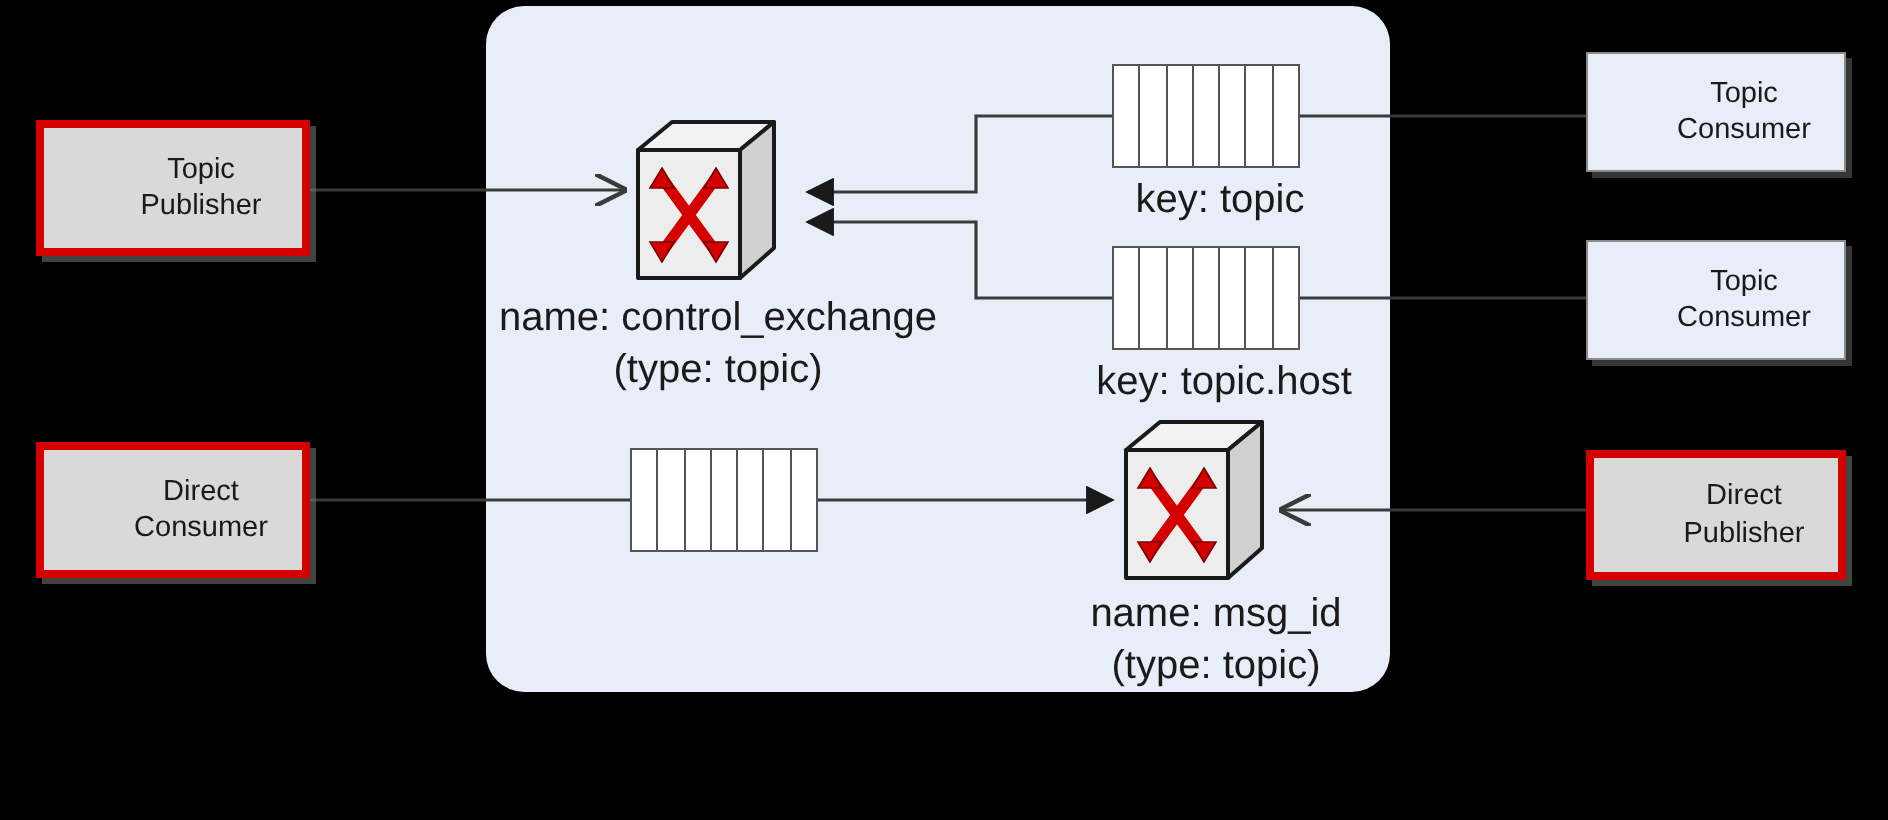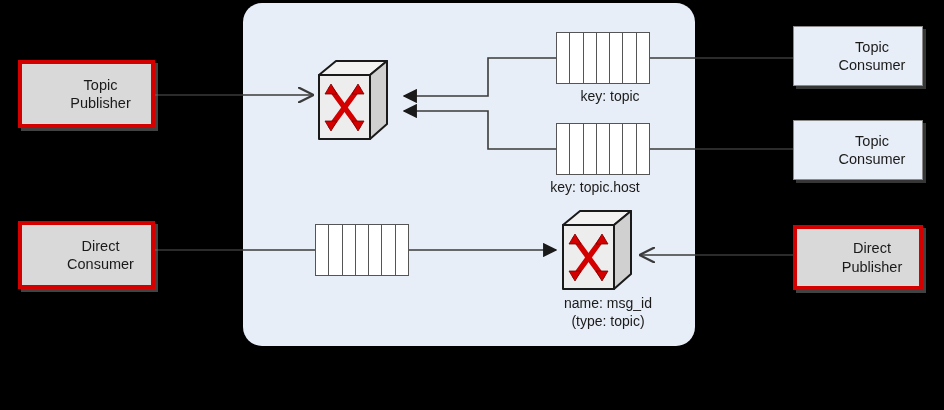--- a/index.html
+++ b/index.html
@@ -52,29 +52,29 @@
   #node-topic-publisher  { left: 18px;  top: 60px;  width: 137px; height: 68px; }
   #node-direct-consumer  { left: 18px;  top: 221px; width: 137px; height: 68px; }
   #node-topic-consumer-1 { left: 793px; top: 26px;  width: 130px; height: 60px; }
   #node-topic-consumer-2 { left: 793px; top: 120px; width: 130px; height: 60px; }
   #node-direct-publisher { left: 793px; top: 225px; width: 130px; height: 65px; }
 
   
   .caption {
     position: absolute;
     text-align: center;
-    font-size: 14px;
+    font-size: 20px;
     line-height: 1.3;
     color: #1a1a1a;
     white-space: pre-line;
   }
   #caption-control-exchange { left: 248px; top: 146px; width: 222px; }
   #caption-msg-exchange     { left: 500px; top: 294px; width: 216px; }
   #caption-queue-topic      { left: 528px; top: 87px;  width: 164px; }
-  #caption-queue-topic-host { left: 503px; top: 178px; width: 184px; }
+  #caption-queue-topic-host { left: 520px; top: 178px; width: 184px; }
   #caption-queue-msg-id     { left: 256px; top: 279px; width: 164px; }
 
   
   .queue {
     position: absolute;
     box-sizing: border-box;
     background: #ffffff;
     border: 1.6px solid #555555;
     display: flex;
   }
@@ -215,20 +215,22 @@
   <div class="queue" id="queue-msg-id">
     <span class="seg"></span>
     <span class="seg"></span>
     <span class="seg"></span>
     <span class="seg"></span>
     <span class="seg"></span>
     <span class="seg"></span>
     <span class="seg"></span>
   </div>
 
+  <div class="caption" id="caption-control-exchange">name: control_exchange
+(type: topic)</div>
 
   <div class="caption" id="caption-msg-exchange">name: msg_id
 (type: topic)</div>
 
   <div class="caption" id="caption-queue-topic">key: topic</div>
 
   <div class="caption" id="caption-queue-topic-host">key: topic.host</div>
 
 
 </div>

